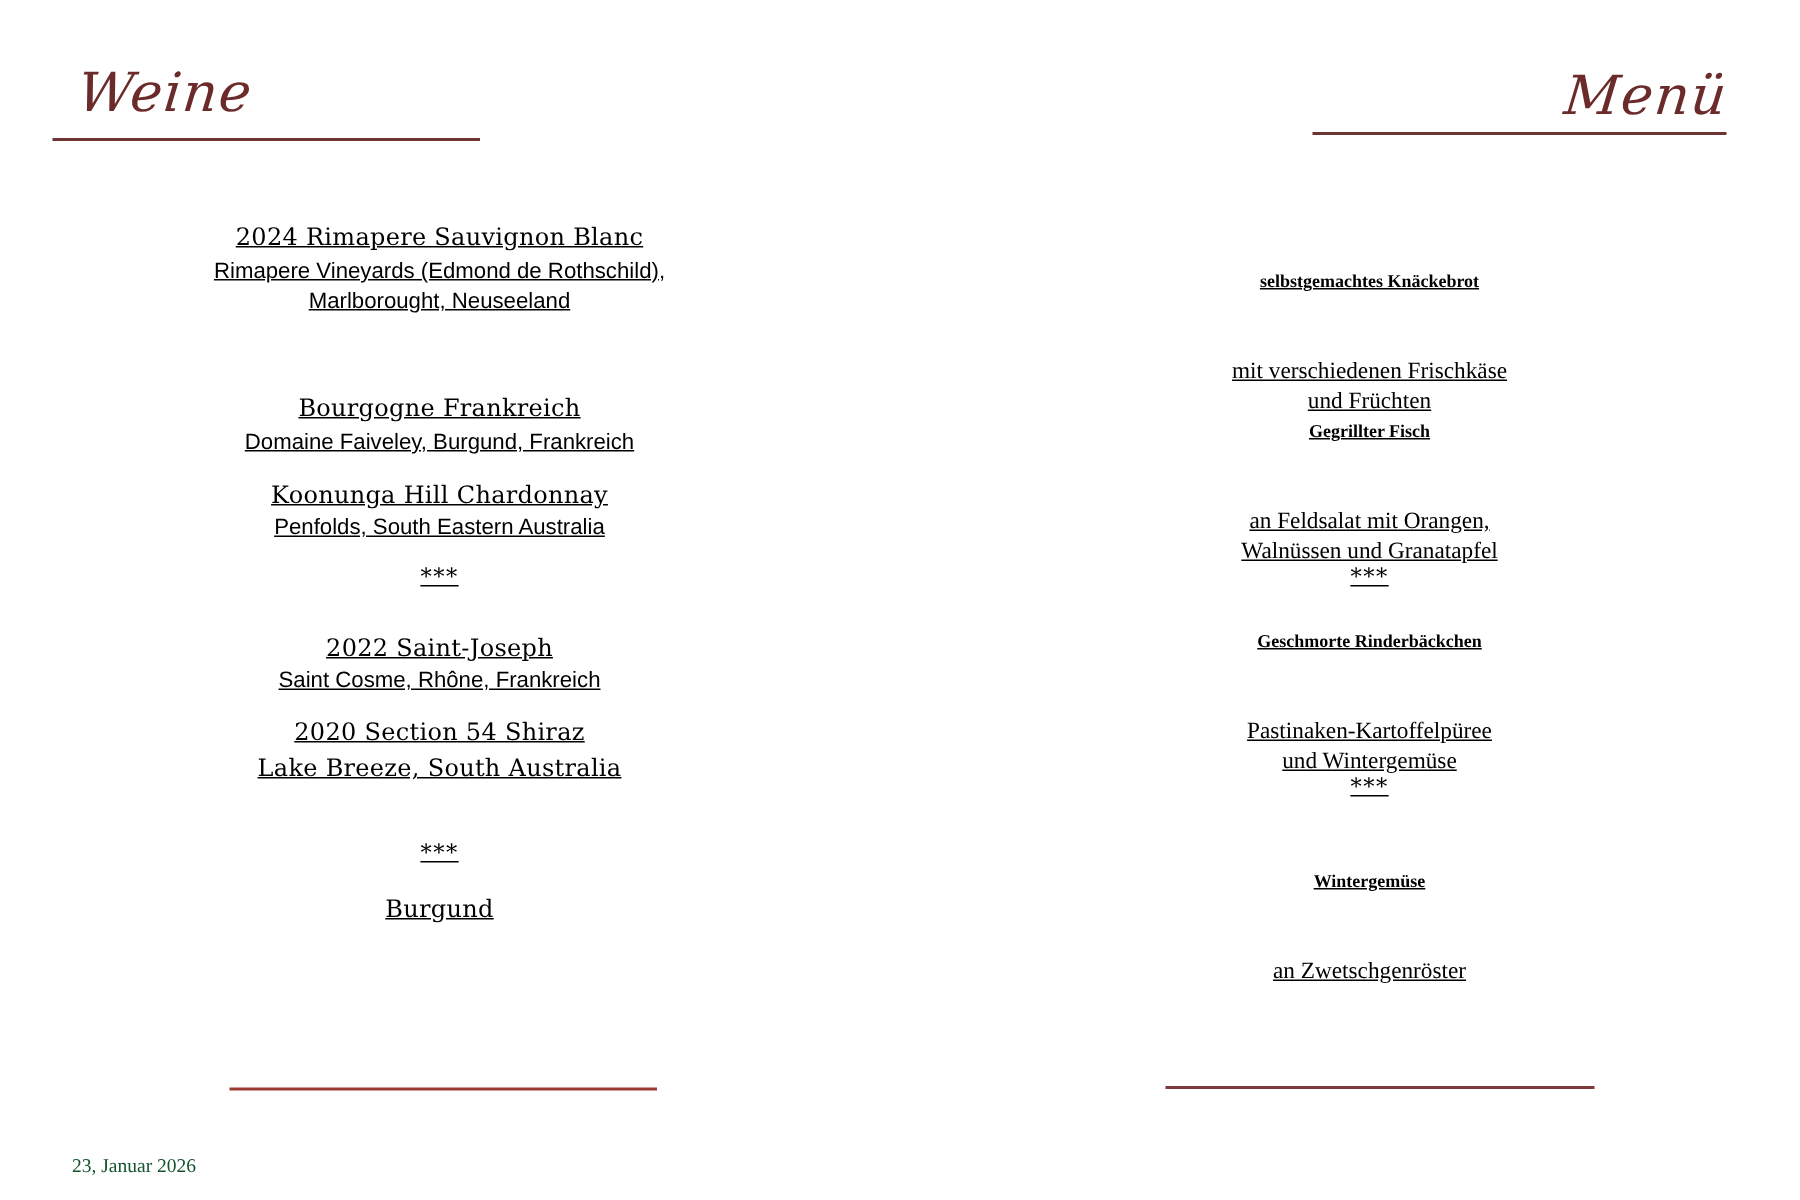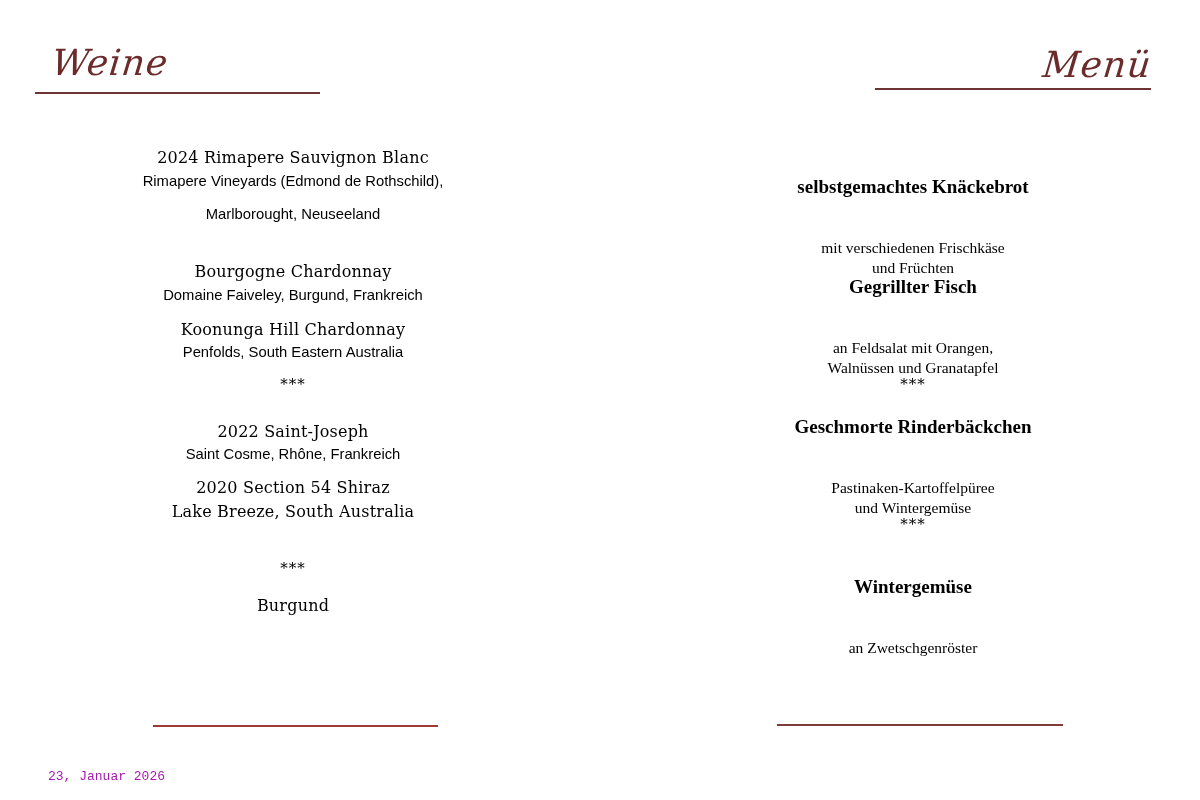--- a/index.html
+++ b/index.html
@@ -43,20 +43,21 @@
   .col-wine { left: 113px; width: 360px; }
   .col-menu { left: 763px; width: 300px; }
 
   .line {
     position: absolute;
     left: 0;
     width: 100%;
     text-align: center;
     line-height: 22px;
     white-space: nowrap;
+    text-decoration: underline;
   }
   
   .wt {
     font-family: "DejaVu Serif", serif;
     font-size: 16px;
     letter-spacing: 0.2px;
   }
   
   .ws {
     font-family: "Liberation Sans", sans-serif;
@@ -65,54 +66,54 @@
   
   .sep {
     font-family: "DejaVu Serif", serif;
     font-size: 15px;
     letter-spacing: 1px;
   }
   
   .mt {
     font-family: "Liberation Serif", serif;
     font-weight: 700;
-    font-size: 19px;
+    font-size: 12px;
   }
   
   .ms {
     font-family: "Liberation Serif", serif;
     font-size: 15.5px;
     margin-top: 40px;
   }
   
   .date {
     position: absolute;
     left: 48px;
     top: 769px;
-    font-family: Liberation Mono, monospace;
+    font-family: Liberation Serif, serif;
     font-size: 13px;
-    color: #a21caf;
+    color: #14532d;
   }
 </style>
 </head>
 <body>
 
 <div class="page">
 
   <div class="script-title script-left">Weine</div>
   <div class="rule rule-header-left"></div>
 
   <div class="script-title script-right">Menü</div>
   <div class="rule rule-header-right"></div>
 
   <section class="col col-wine">
     <div class="line wt" style="top:147px">2024 Rimapere Sauvignon Blanc</div>
     <div class="line ws" style="top:170px">Rimapere Vineyards (Edmond de Rothschild),</div>
-    <div class="line ws" style="top:203px">Marlborought, Neuseeland</div>
-    <div class="line wt" style="top:261px">Bourgogne Chardonnay</div>
+    <div class="line ws" style="top:190px">Marlborought, Neuseeland</div>
+    <div class="line wt" style="top:261px">Bourgogne Frankreich</div>
     <div class="line ws" style="top:284px">Domaine Faiveley, Burgund, Frankreich</div>
     <div class="line wt" style="top:319px">Koonunga Hill Chardonnay</div>
     <div class="line ws" style="top:341px">Penfolds, South Eastern Australia</div>
     <div class="line sep" style="top:373px">***</div>
     <div class="line wt" style="top:421px">2022 Saint-Joseph</div>
     <div class="line ws" style="top:443px">Saint Cosme, Rhône, Frankreich</div>
     <div class="line wt" style="top:477px">2020 Section 54 Shiraz</div>
     <div class="line wt" style="top:501px">Lake Breeze, South Australia</div>
     <div class="line sep" style="top:557px">***</div>
     <div class="line wt" style="top:595px">Burgund</div>

